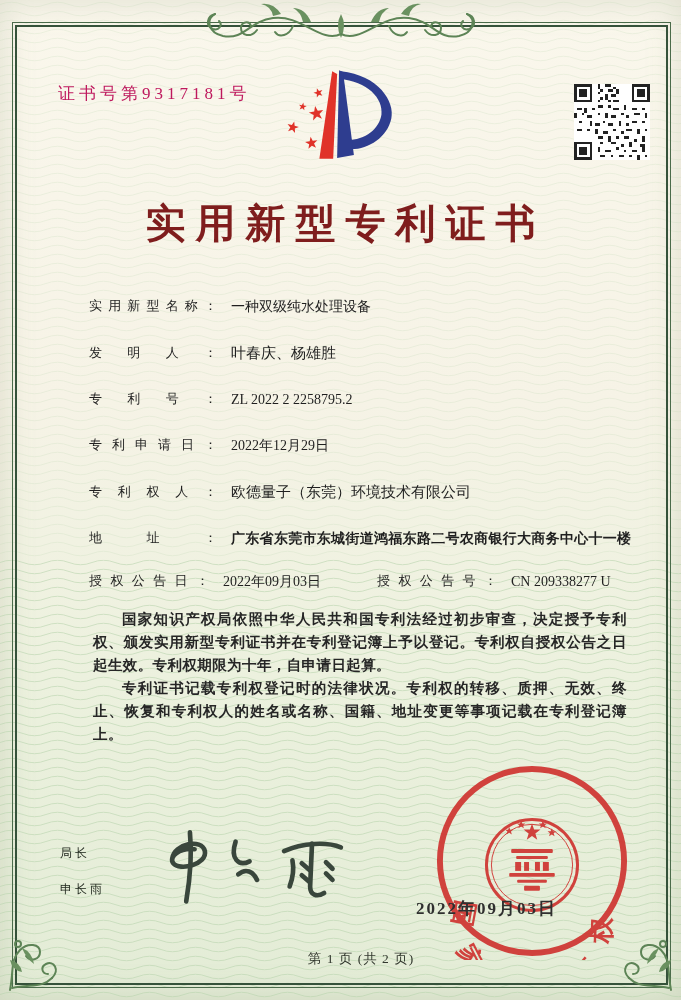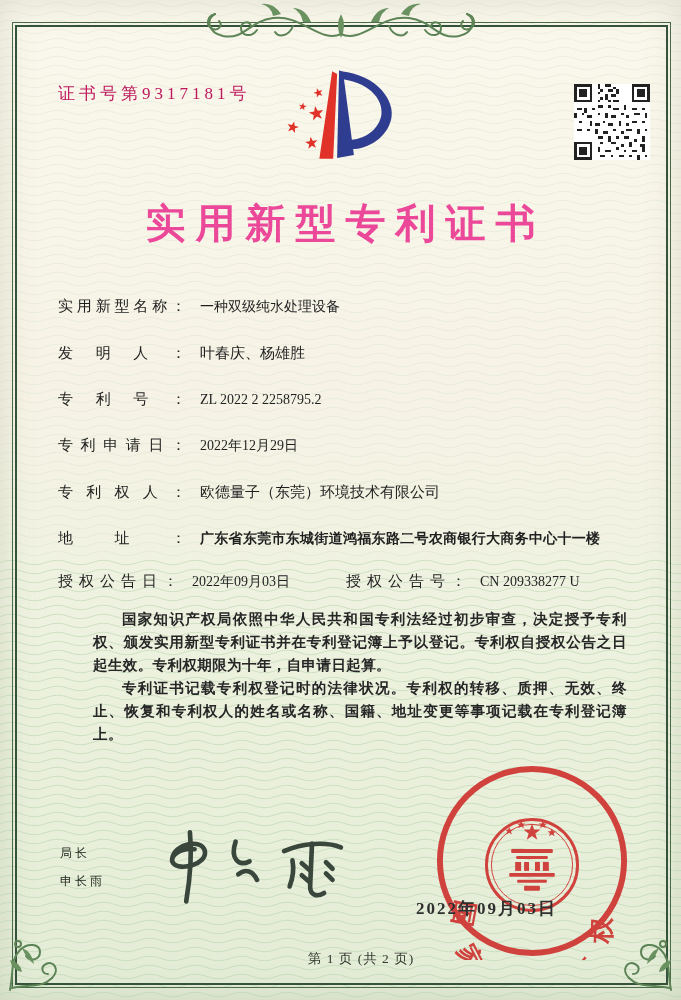--- a/index.html
+++ b/index.html
@@ -23,40 +23,40 @@
   .corner-br{right:4px;bottom:4px;}
   .content{position:absolute;inset:0;z-index:3;}
   .cert-no{
     position:absolute;left:58px;top:82px;font-size:17px;color:#be185d;
     letter-spacing:4px;
   }
   .logo{position:absolute;left:276px;top:58px;}
   .qr{position:absolute;left:574px;top:84px;}
   .title{
     position:absolute;left:0;right:0;top:196px;text-align:center;
-    font-size:40px;font-weight:700;color:#ec4899;letter-spacing:10px;text-indent:10px;
+    font-size:40px;font-weight:700;color:#7f1d1d;letter-spacing:10px;text-indent:10px;
   }
   .row{position:absolute;left:58px;right:50px;white-space:nowrap;color:#222;}
   .flabel{
-    display:inline-block;width:128px;font-size:15px;color:#1f1f1f;
-    text-align:justify;text-align-last:justify;vertical-align:top;
+    display:inline-block;width:128px;font-size:13px;color:#1f1f1f;
+    text-align:justify;text-align-last:justify;vertical-align:top;margin-left:31px;
   }
   .fvalue{font-size:14px;margin-left:14px;color:#1f1f1f;}
   .fvalue.kai{font-size:15px;text-align:center;}
   .fvalue.addr{font-size:14px;font-weight:700;letter-spacing:.3px;}
   .pair{position:absolute;top:0;white-space:nowrap;}
   .pair .flabel{width:120px;}
   .paras{
     position:absolute;left:58px;right:54px;top:608px;
     font-size:14.5px;line-height:23px;color:#262626;font-weight:600;
     text-align:justify;letter-spacing:.4px;margin-left:35px;
   }
   .paras p{margin:0;text-indent:2em;}
   .officer{position:absolute;left:60px;top:845px;font-size:12px;color:#22291f;letter-spacing:3px;}
-  .officer .name{margin-top:11px;}
+  .officer .name{margin-top:19px;}
   .signature{position:absolute;left:148px;top:818px;}
   .seal{position:absolute;left:433px;top:762px;opacity:.92;}
   .seal-date{
     position:absolute;left:416px;top:897px;font-size:17px;color:#2f2f2f;
     letter-spacing:2px;z-index:4;font-weight:600;
   }
   .footer{
     position:absolute;left:0;right:0;top:950px;text-align:center;
     font-size:13.5px;color:#33392f;letter-spacing:1px;padding-left:41px;
   }

